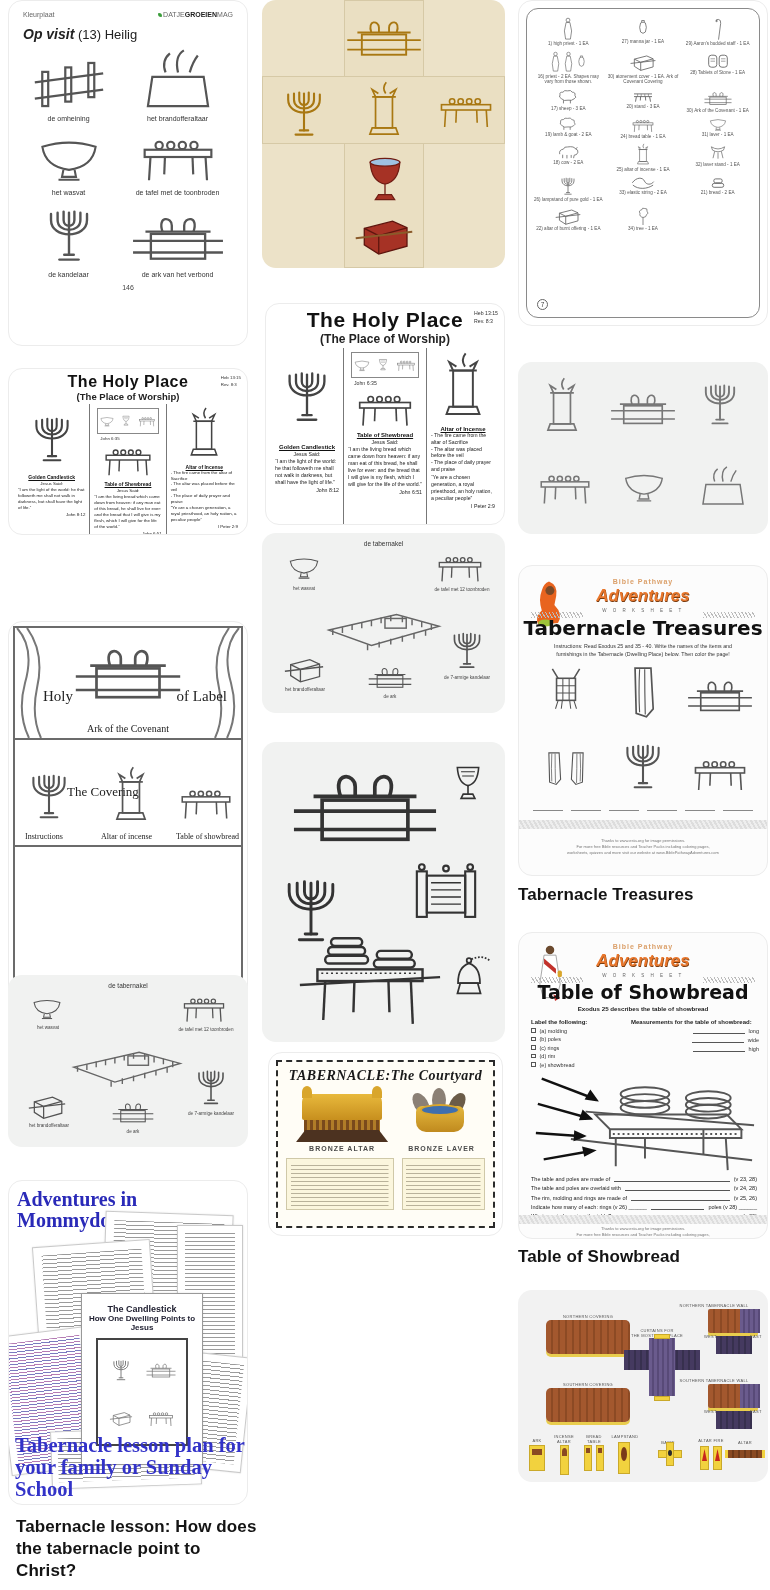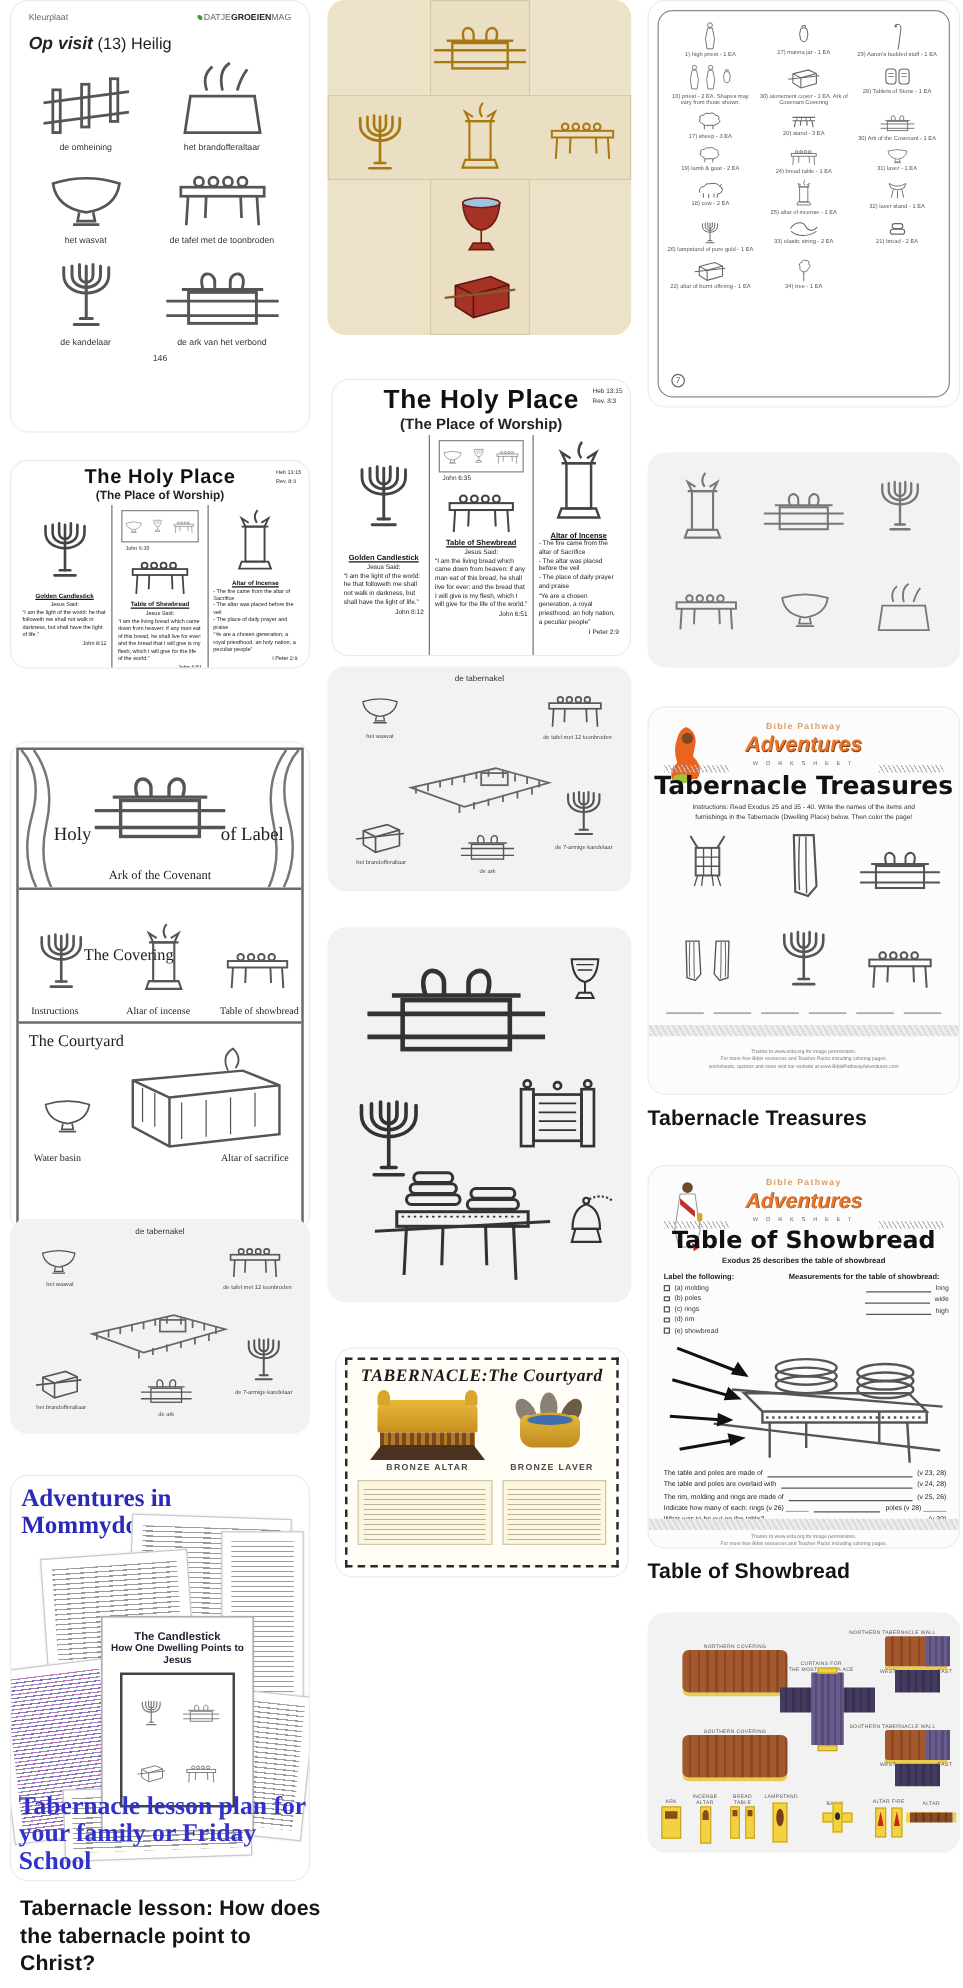--- a/index.html
+++ b/index.html
@@ -397,21 +397,21 @@
       <div class="hp-h">Altar of Incense</div>
       <div class="hp-b">The fire came from the altar of Sacrifice</div>
       <div class="hp-b">The altar was placed before the veil</div>
       <div class="hp-b">The place of daily prayer and praise</div>
       <div class="hp-q">“Ye are a chosen generation, a royal priesthood, an holy nation, a peculiar people”</div>
       <div class="hp-r">I Peter 2:9</div>
     </div>
   </div>
 </div>
 
-<div class="card w" style="left:8px;top:593px;width:240px;height:393px">
+<div class="card w" style="left:8px;top:621px;width:240px;height:393px">
   <div class="hh-inner">
     <div class="hh-p" style="height:112px">
       <svg class="hh-curt" style="left:0" viewBox="0 0 34 110">
           <path d="M2 0 Q20 20 10 55 Q2 85 14 110 M12 0 Q30 25 22 60 Q16 88 26 110" fill="none" stroke="currentColor" stroke-width="2"></path>
         </svg>
       <svg class="hh-curt" style="right:0" viewBox="0 0 34 110">
           <path d="M32 0 Q14 20 24 55 Q32 85 20 110 M22 0 Q4 25 12 60 Q18 88 8 110" fill="none" stroke="currentColor" stroke-width="2"></path>
         </svg>
       <svg class="ic" width="120" height="72" style="margin:8px auto 0;color:#555">
           <use href="#s-ark"></use>
@@ -429,36 +429,20 @@
         </svg>
       <svg class="ic" width="62" height="42" style="position:absolute;right:4px;bottom:22px;color:#555">
           <use href="#s-table"></use>
         </svg>
       <path>
       <span class="hh-word" style="left:52px;top:44px;font-size:13px">The Covering</span>
       <span class="hh-small" style="left:10px;bottom:4px">Instructions</span>
       <span class="hh-small" style="left:86px;bottom:4px">Altar of incense</span>
       <span class="hh-small" style="right:2px;bottom:4px">Table of showbread</span>
     </path></div>
-    <div class="hh-p" style="height:118px;border-bottom:none">
-      <span class="hh-word" style="left:8px;top:6px;font-size:13px">The Courtyard</span>
-      <svg class="ic" width="46" height="40" style="position:absolute;left:16px;bottom:26px;color:#555">
-          <use href="#s-bowl"></use>
-        </svg>
-      <svg viewBox="0 0 150 90" style="position:absolute;right:6px;bottom:14px;width:150px;height:88px;color:#555">
-          <g fill="none" stroke="currentColor" stroke-width="2">
-            <path d="M20 30 L110 22 L140 34 L140 74 L50 84 L20 68 Z"></path>
-            <path d="M20 30 L50 44 L50 84 M50 44 L140 34"></path>
-            <path d="M28 36 v28 M38 40 v28 M60 48 v30 M80 46 v30 M100 44 v30 M120 40 v28" stroke-width="1"></path>
-            <path d="M98 22 Q92 10 102 4 Q110 12 104 20" stroke-width="1.5"></path>
-          </g>
-        </svg>
-      <span class="hh-small" style="left:12px;bottom:6px">Water basin</span>
-      <span class="hh-small" style="right:10px;bottom:6px">Altar of sacrifice</span>
-    </div>
   </div>
 </div>
 
 <div class="card g" style="left:8px;top:975px;width:240px;height:172px">
   <div class="tb-title">de tabernakel</div>
   <svg class="ic" width="34" height="30" style="position:absolute;left:22px;top:18px;color:#555">
       <use href="#s-bowl"></use>
     </svg>
   <span class="tb-lb" style="left:12px;top:50px;width:56px">het wasvat</span>
   <svg class="ic" width="52" height="34" style="position:absolute;right:18px;top:16px;color:#555">
@@ -517,21 +501,21 @@
           <use href="#s-ark"></use>
         </svg>
       <svg width="26" height="18" style="color:#777">
           <use href="#s-box"></use>
         </svg>
       <svg width="30" height="20" style="color:#777">
           <use href="#s-table"></use>
         </svg>
     </div>
   </div>
-  <div class="md-foot">Tabernacle lesson plan for your family or Friday School</div>
+  <div class="md-foot">Tabernacle lesson plan for your family or Sunday School</div>
 </div>
 
 <div class="caption" style="left:16px;top:1516px;width:248px">Tabernacle lesson: How does the tabernacle point to Christ?</div>
 
 <div class="card gc" style="left:262px;top:0;width:243px;height:268px">
   <div class="gc-v"></div>
   <div class="gc-h"></div>
   <svg class="ic" width="76" height="54" style="position:absolute;left:84px;top:10px;color:#a97812">
       <use href="#s-ark"></use>
     </svg>
@@ -669,21 +653,21 @@
         <line x1="118" y1="48" x2="120" y2="92"></line>
         <line x1="60" y1="48" x2="59" y2="80"></line>
         <line x1="95" y1="48" x2="96" y2="80"></line>
       </g>
     </svg>
   <svg class="ic" width="52" height="54" style="position:absolute;right:10px;top:210px;color:#333">
       <use href="#s-censer"></use>
     </svg>
 </div>
 
-<div class="card w" style="left:268px;top:1078px;width:235px;height:184px">
+<div class="card w" style="left:268px;top:1052px;width:235px;height:184px">
   <div class="cy-inner">
     <div class="cy-title">TABERNACLE:The Courtyard</div>
     <div class="cy-row">
       <div>
         <div class="ba">
             <div class="ba-top"></div>
             <div class="ba-horn" style="left:6px"></div>
             <div class="ba-horn" style="right:6px"></div>
             <div class="ba-grid"></div>
             <div class="ba-base"></div>

